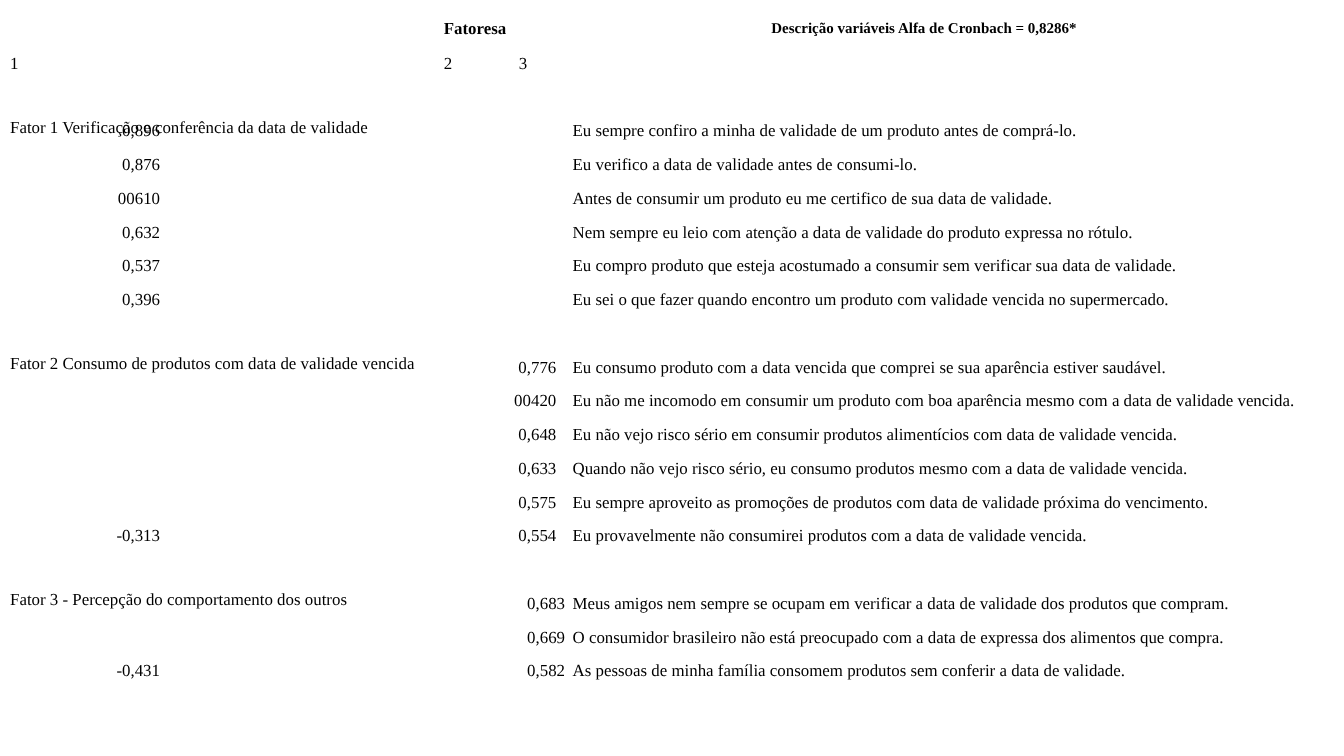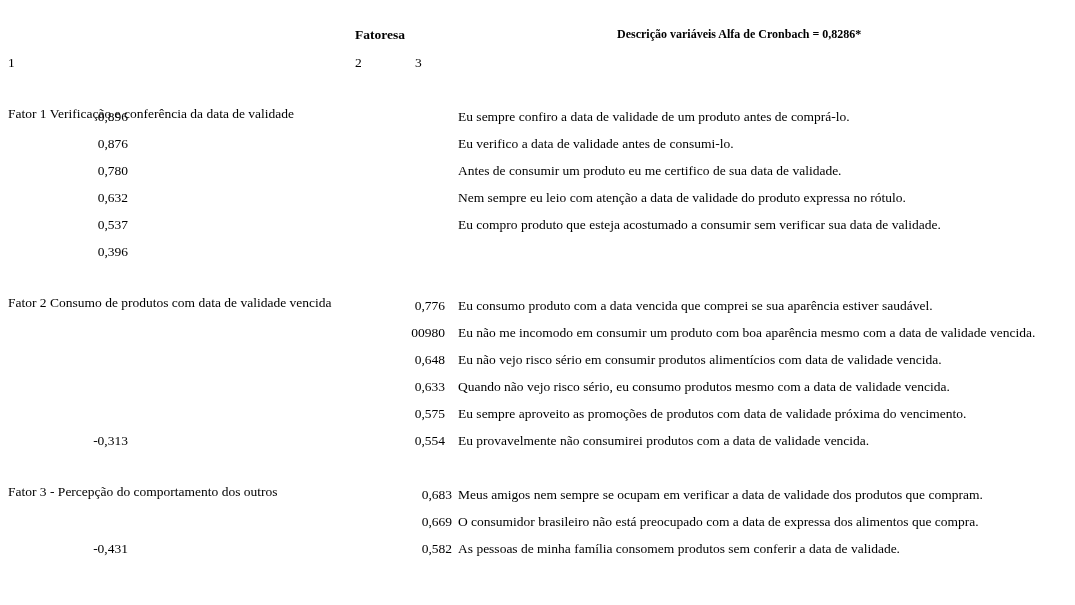--- a/index.html
+++ b/index.html
@@ -21,21 +21,21 @@
     height: 605px;
     background: #ffffff;
   }
 
   
   .row {
     position: relative;
     height: 27px;
     width: 1075px;
   }
-  .row.header-row { height: 29px; margin-top: 12px; }
+  .row.header-row { height: 29px; }
 
   .cell {
     position: absolute;
     top: 0;
     font-size: 13.5px;
     line-height: 27px;
     white-space: nowrap;
   }
 
   
@@ -110,64 +110,65 @@
   </div>
 
   <div class="row">
     <span class="cell factor-title">Fator 1 Verificação e conferência da data de validade</span>
   </div>
 
   <div class="row">
     <span class="cell col1">0,896</span>
     <span class="cell col2"></span>
     <span class="cell col3"></span>
-    <span class="cell coldesc">Eu sempre confiro a data de validade de um produto antes de comprá-lo.</span>
+    <span class="cell coldesc">Eu sempre confiro a minha de validade de um produto antes de comprá-lo.</span>
   </div>
   <div class="row">
     <span class="cell col1">0,876</span>
     <span class="cell col2"></span>
     <span class="cell col3"></span>
     <span class="cell coldesc">Eu verifico a data de validade antes de consumi-lo.</span>
   </div>
   <div class="row">
-    <span class="cell col1">0,780</span>
+    <span class="cell col1">00610</span>
     <span class="cell col2"></span>
     <span class="cell col3"></span>
     <span class="cell coldesc">Antes de consumir um produto eu me certifico de sua data de validade.</span>
   </div>
   <div class="row">
     <span class="cell col1">0,632</span>
     <span class="cell col2"></span>
     <span class="cell col3"></span>
     <span class="cell coldesc">Nem sempre eu leio com atenção a data de validade do produto expressa no rótulo.</span>
   </div>
   <div class="row">
     <span class="cell col1">0,537</span>
     <span class="cell col2"></span>
     <span class="cell coldesc">Eu compro produto que esteja acostumado a consumir sem verificar sua data de validade.</span>
   </div>
   <div class="row">
     <span class="cell col1">0,396</span>
     <span class="cell col2"></span>
     <span class="cell col3"></span>
+    <span class="cell coldesc">Eu sei o que fazer quando encontro um produto com validade vencida no supermercado.</span>
   </div>
 
   <div class="row">
     <span class="cell factor-title">Fator 2 Consumo de produtos com data de validade vencida</span>
   </div>
 
   <div class="row">
     <span class="cell col1"></span>
     <span class="cell col2">0,776</span>
     <span class="cell col3"></span>
     <span class="cell coldesc">Eu consumo produto com a data vencida que comprei se sua aparência estiver saudável.</span>
   </div>
   <div class="row">
     <span class="cell col1"></span>
-    <span class="cell col2">00980</span>
+    <span class="cell col2">00420</span>
     <span class="cell col3"></span>
     <span class="cell coldesc">Eu não me incomodo em consumir um produto com boa aparência mesmo com a data de validade vencida.</span>
   </div>
   <div class="row">
     <span class="cell col1"></span>
     <span class="cell col2">0,648</span>
     <span class="cell col3"></span>
     <span class="cell coldesc">Eu não vejo risco sério em consumir produtos alimentícios com data de validade vencida.</span>
   </div>
   <div class="row">

